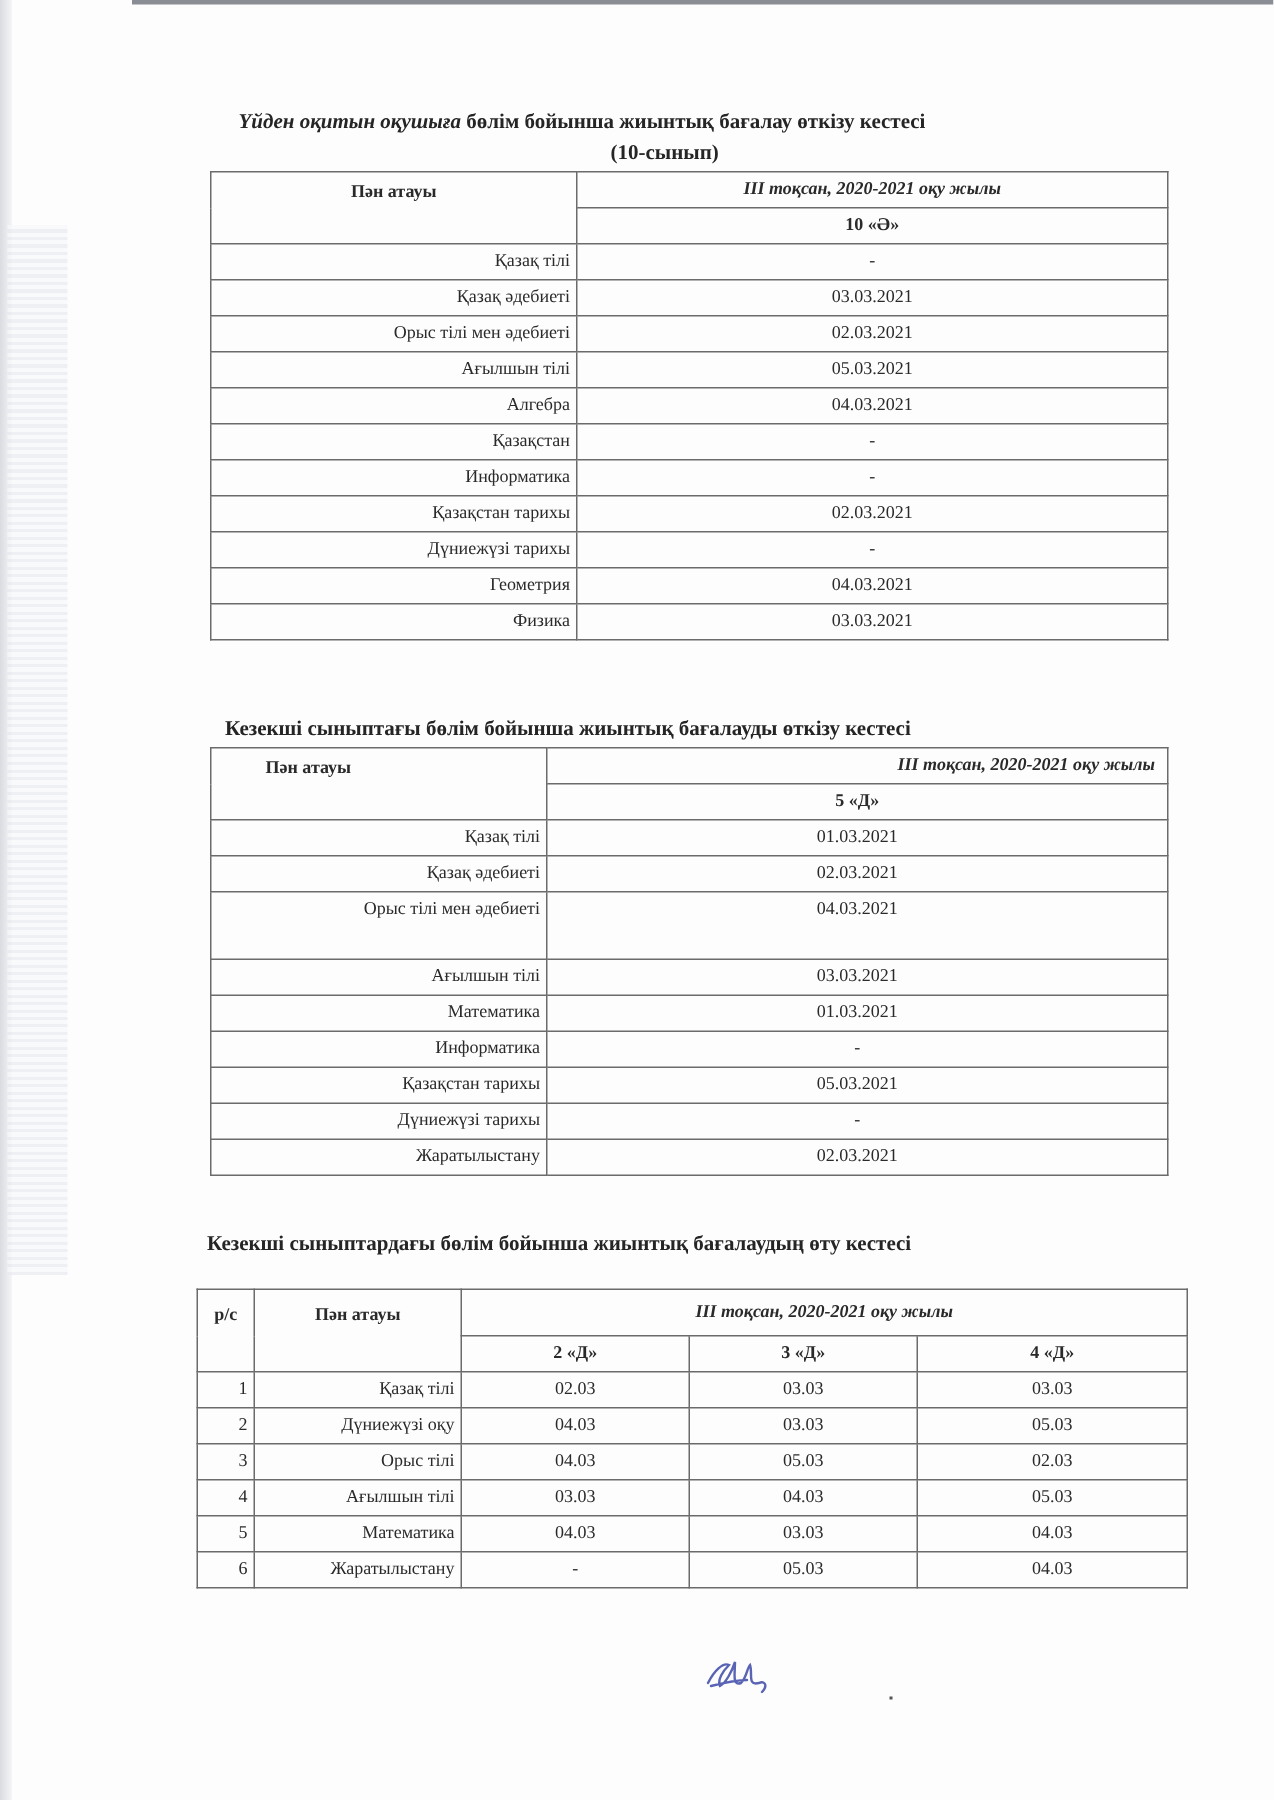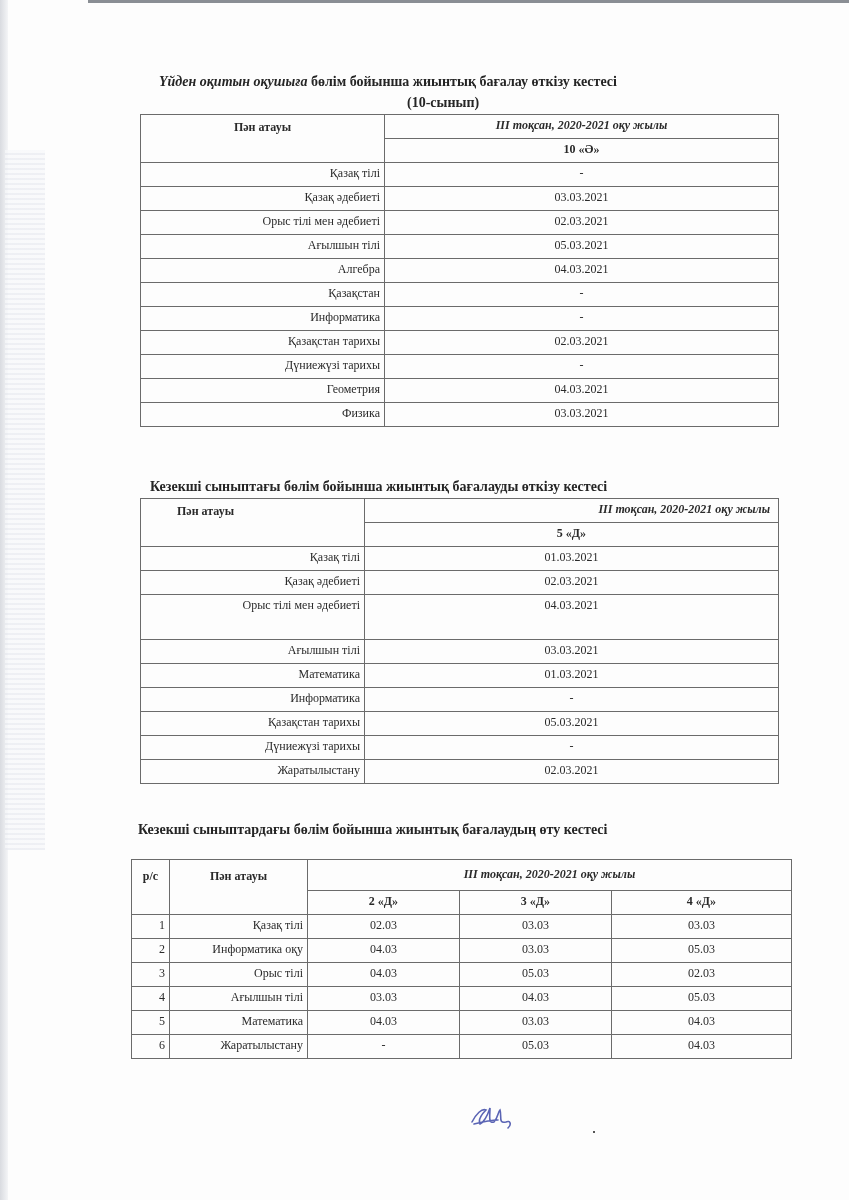--- a/index.html
+++ b/index.html
@@ -183,21 +183,21 @@
     <tbody id="s3body">
       <tr>
         <td class="l">1</td>
         <td class="l">Қазақ тілі</td>
         <td class="c">02.03</td>
         <td class="c">03.03</td>
         <td class="c">03.03</td>
       </tr>
       <tr>
         <td class="l">2</td>
-        <td class="l">Информатика оқу</td>
+        <td class="l">Дүниежүзі оқу</td>
         <td class="c">04.03</td>
         <td class="c">03.03</td>
         <td class="c">05.03</td>
       </tr>
       <tr>
         <td class="l">3</td>
         <td class="l">Орыс тілі</td>
         <td class="c">04.03</td>
         <td class="c">05.03</td>
         <td class="c">02.03</td>

